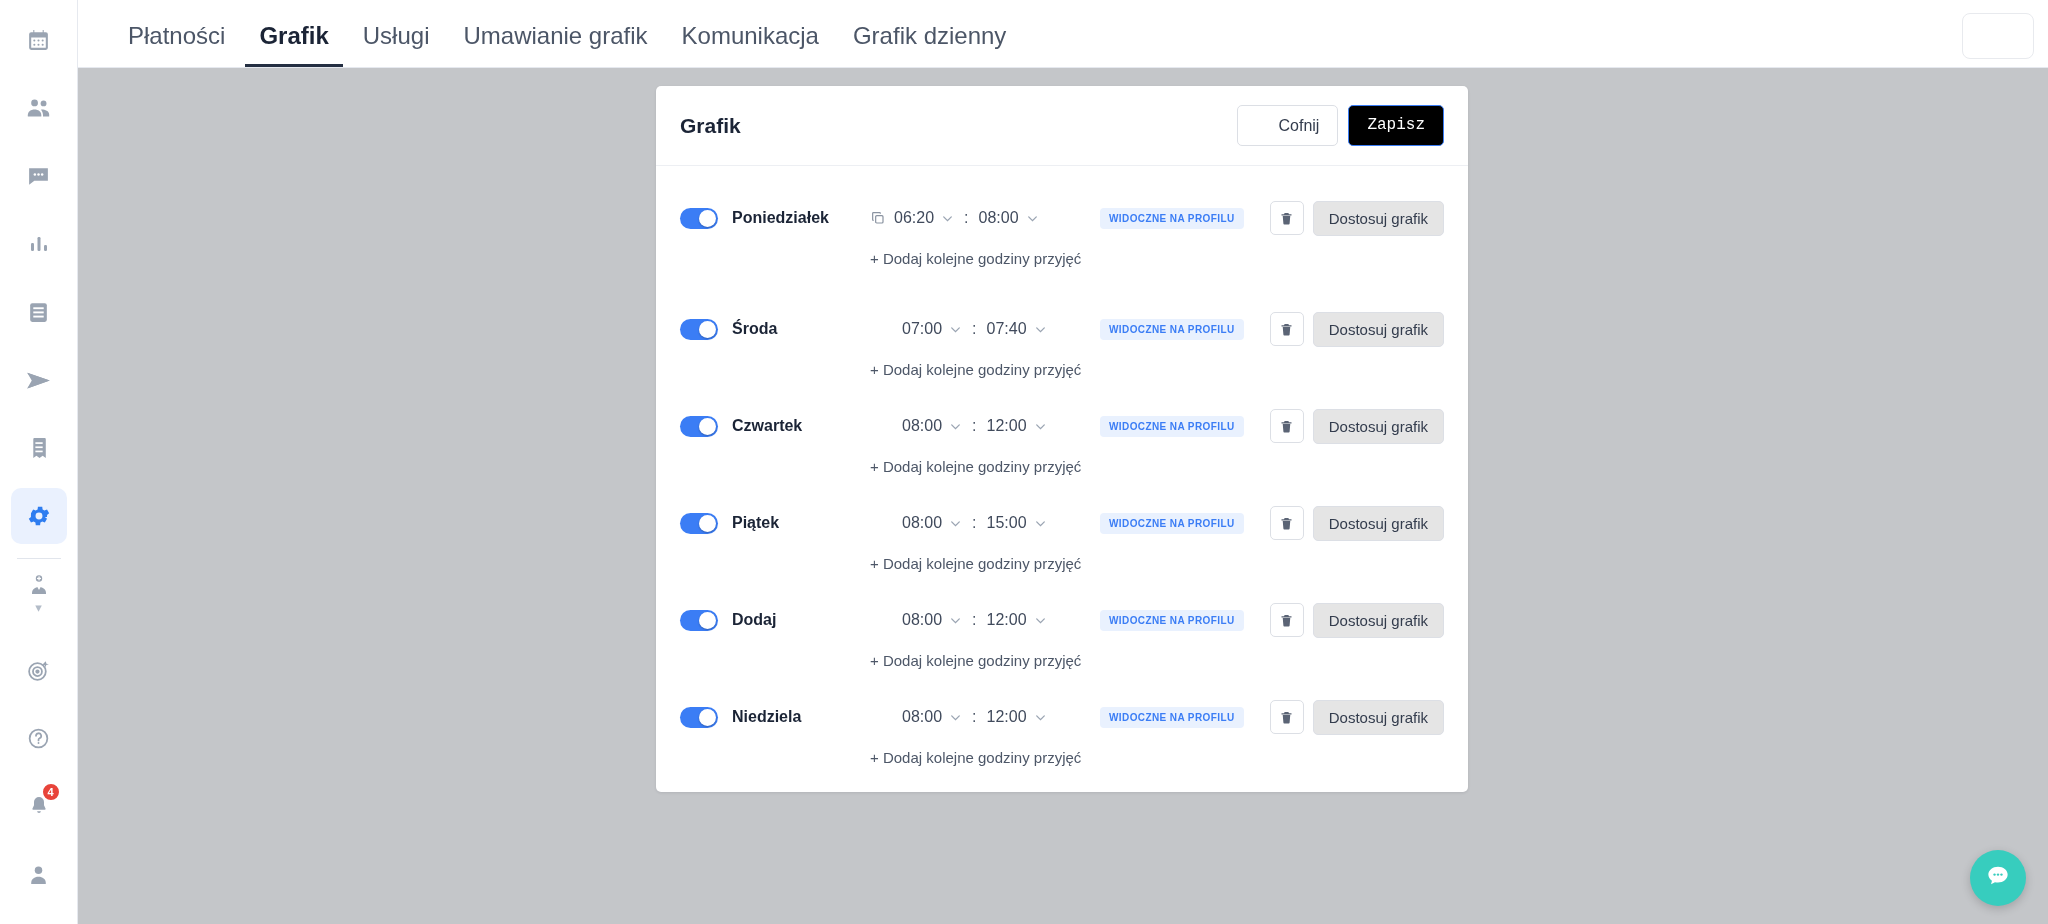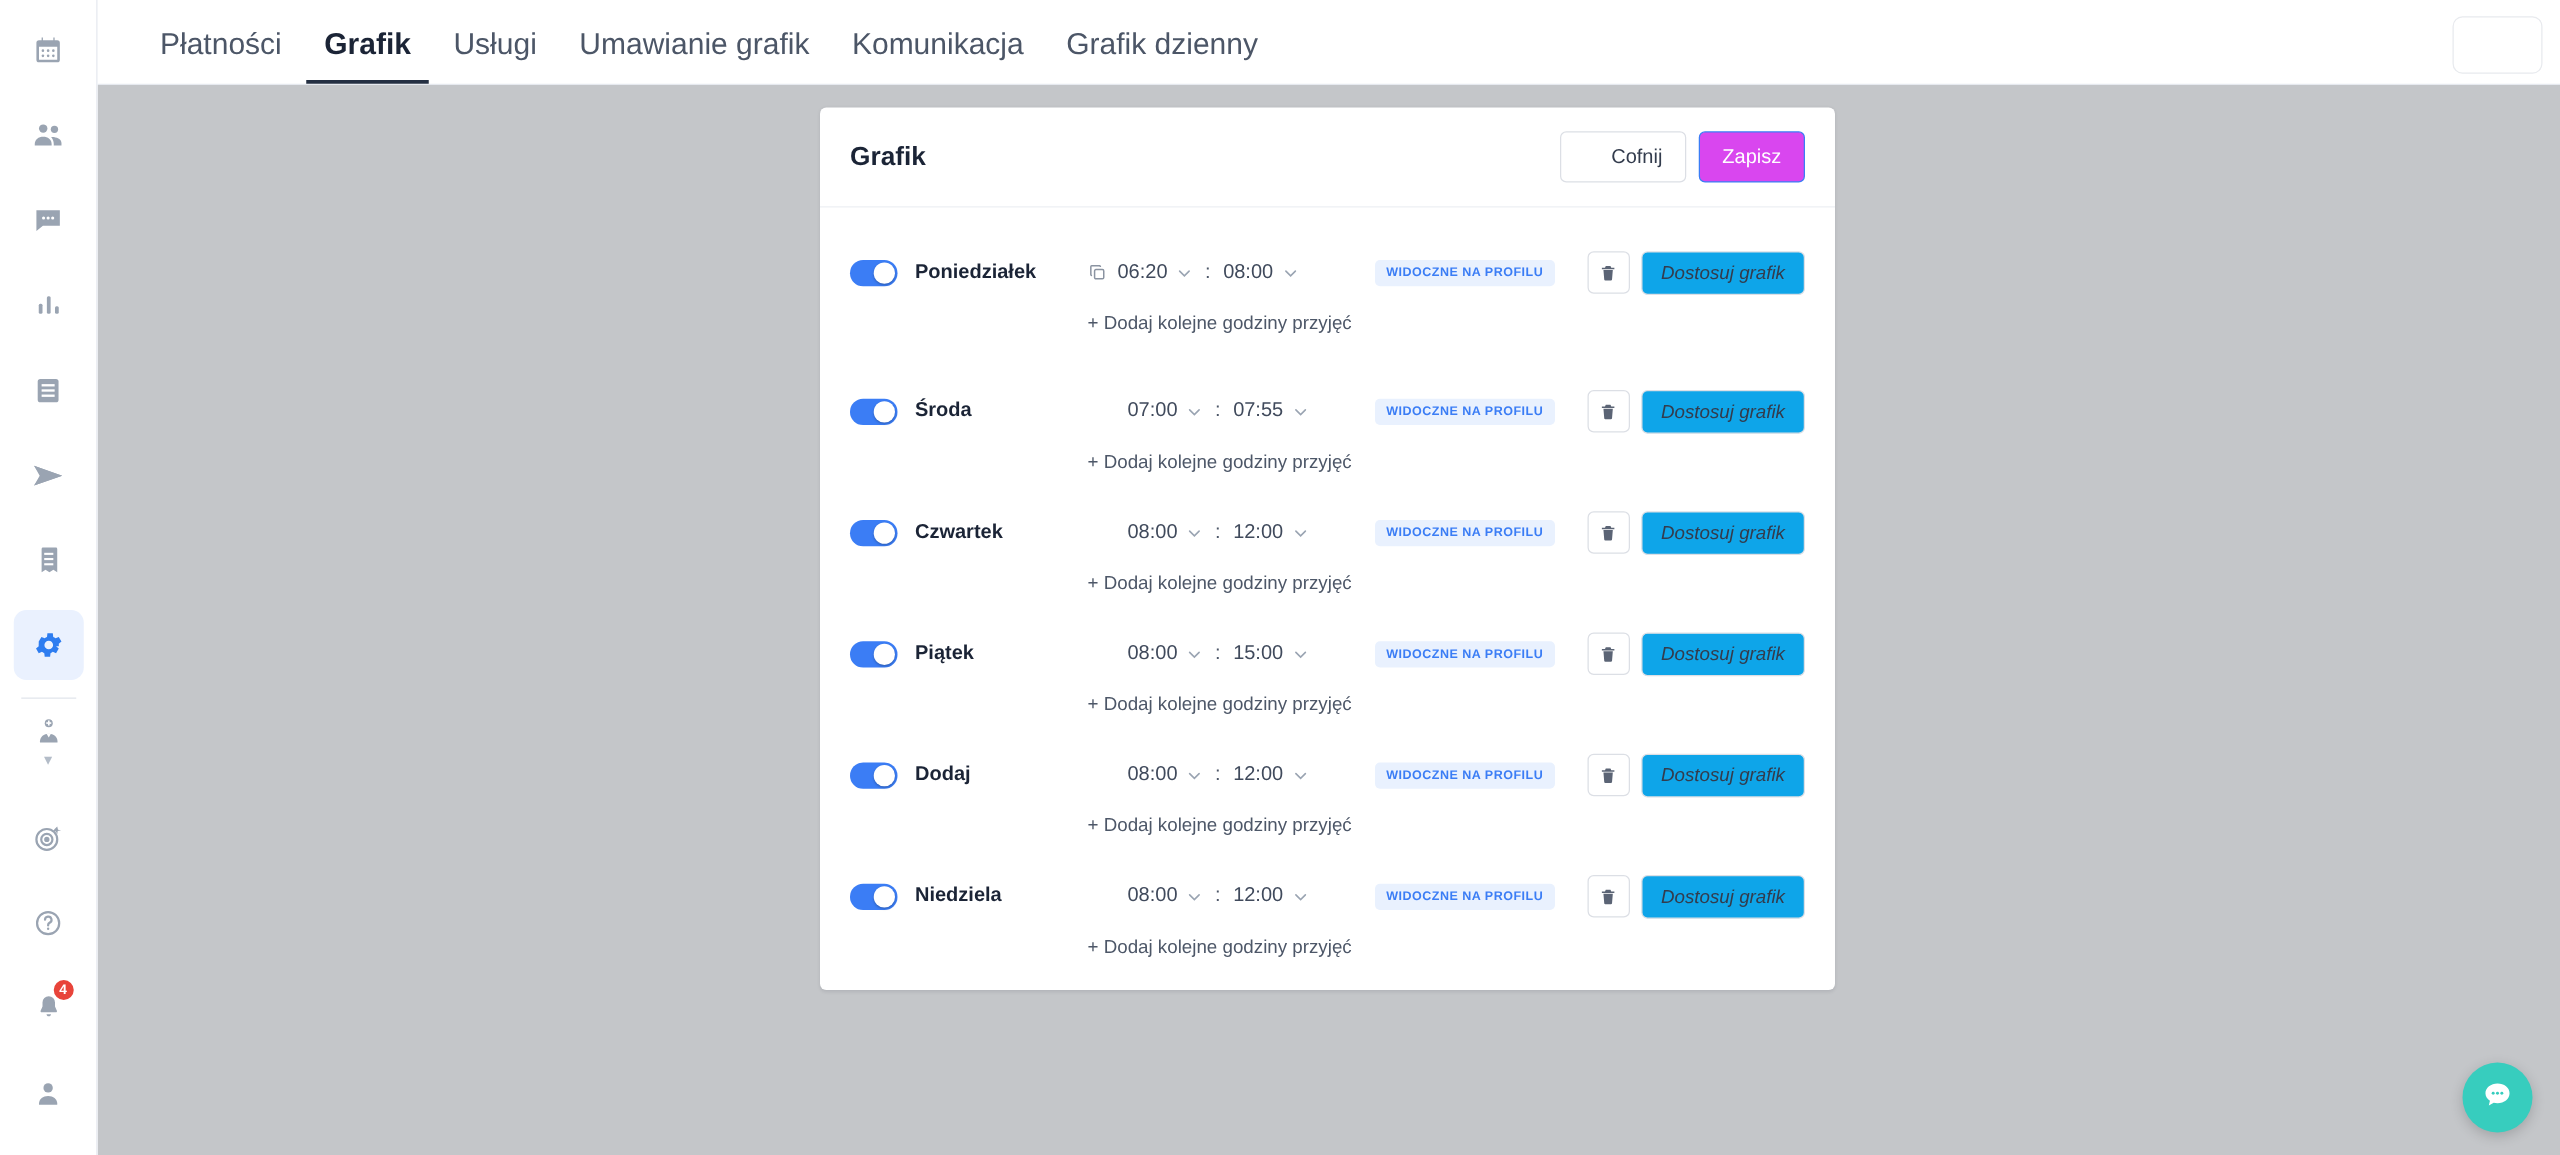--- a/index.html
+++ b/index.html
@@ -100,21 +100,21 @@
   #card-actions { margin-left: auto; display: flex; align-items: center; gap: 10px; }
   .btn {
     font-family: "Liberation Sans", sans-serif;
     font-size: 16px;
     border-radius: 5px;
     padding: 10px 18px;
     cursor: pointer;
     line-height: 1.2;
   }
   .btn-secondary { background: #ffffff; color: #333c4d; border: 1px solid #dcdfe5; padding-left: 40px; }
-  .btn-primary { background: #d946ef; color: #ffffff; border: 1px solid #3b7df5; }
+  .btn-primary { background: #000000; color: #ffffff; border: 1px solid #3b7df5; font-family: Liberation Mono, monospace; }
 
   #card-body { padding: 18px 24px 26px 24px; }
 
   .day-row { padding-top: 12px; }
   .day-main {
     display: flex; align-items: center;
     min-height: 44px;
   }
   .day-toggle-wrap { width: 190px; display: flex; align-items: center; gap: 14px; flex: none; }
 
@@ -162,24 +162,24 @@
   .row-actions { margin-left: auto; display: flex; align-items: center; gap: 9px; }
   .icon-btn {
     width: 34px; height: 34px;
     border: 1px solid #dcdfe5; border-radius: 5px;
     background: #ffffff;
     display: flex; align-items: center; justify-content: center;
     color: #5b6475; cursor: pointer;
   }
   .adjust-btn {
     border: 1px solid #dcdfe5; border-radius: 5px;
-    background: #0ea5e9;
+    background: #e5e5e5;
     color: #333c4d; font-size: 15px;
     padding: 8px 15px;
-    cursor: pointer; white-space: nowrap; font-style: italic;
+    cursor: pointer; white-space: nowrap;
   }
   .add-hours {
     margin: 10px 0 0 190px;
     font-size: 15px; color: #4d5768;
     cursor: pointer;
   }
   .row-gap { height: 14px; }
 
   
   #chat-widget {
@@ -427,21 +427,21 @@
             <span class="time-sel">
               <span>07:00</span>
               <span class="chev">
                 <svg width="13" height="13" viewBox="0 0 24 24" fill="none" stroke="currentColor" stroke-width="2.4" stroke-linecap="round">
                     <path d="M5 9l7 7 7-7"></path>
                   </svg>
               </span>
             </span>
             <span class="time-sep">:</span>
             <span class="time-sel">
-              <span>07:55</span>
+              <span>07:40</span>
               <span class="chev">
                 <svg width="13" height="13" viewBox="0 0 24 24" fill="none" stroke="currentColor" stroke-width="2.4" stroke-linecap="round">
                     <path d="M5 9l7 7 7-7"></path>
                   </svg>
               </span>
             </span>
           </div>
           <span class="badge">WIDOCZNE NA PROFILU</span>
           <div class="row-actions">
             <div class="icon-btn">

